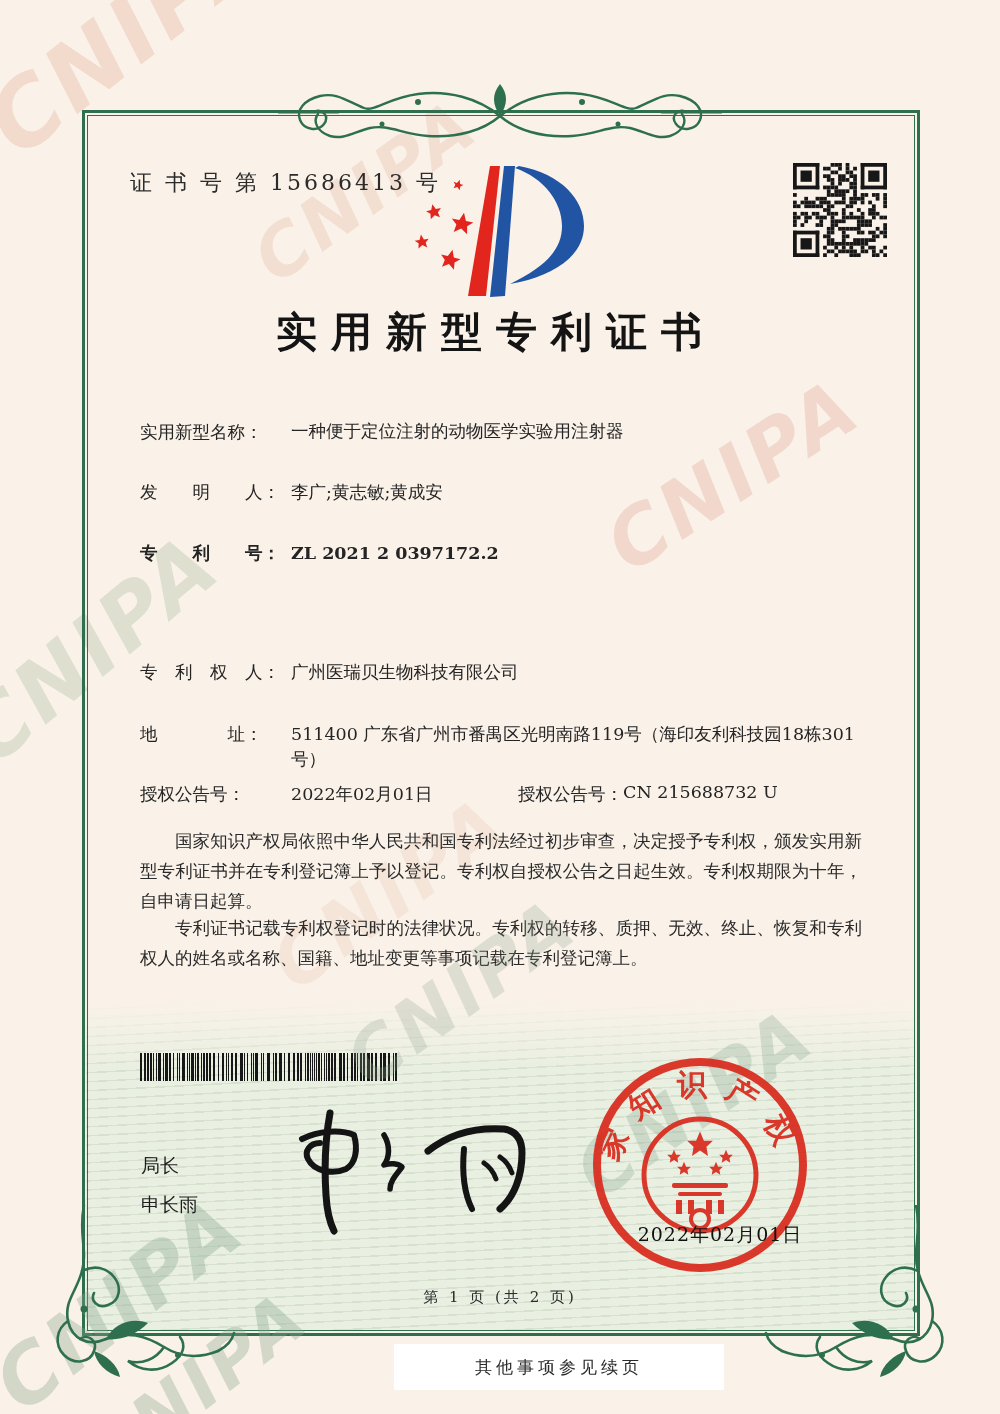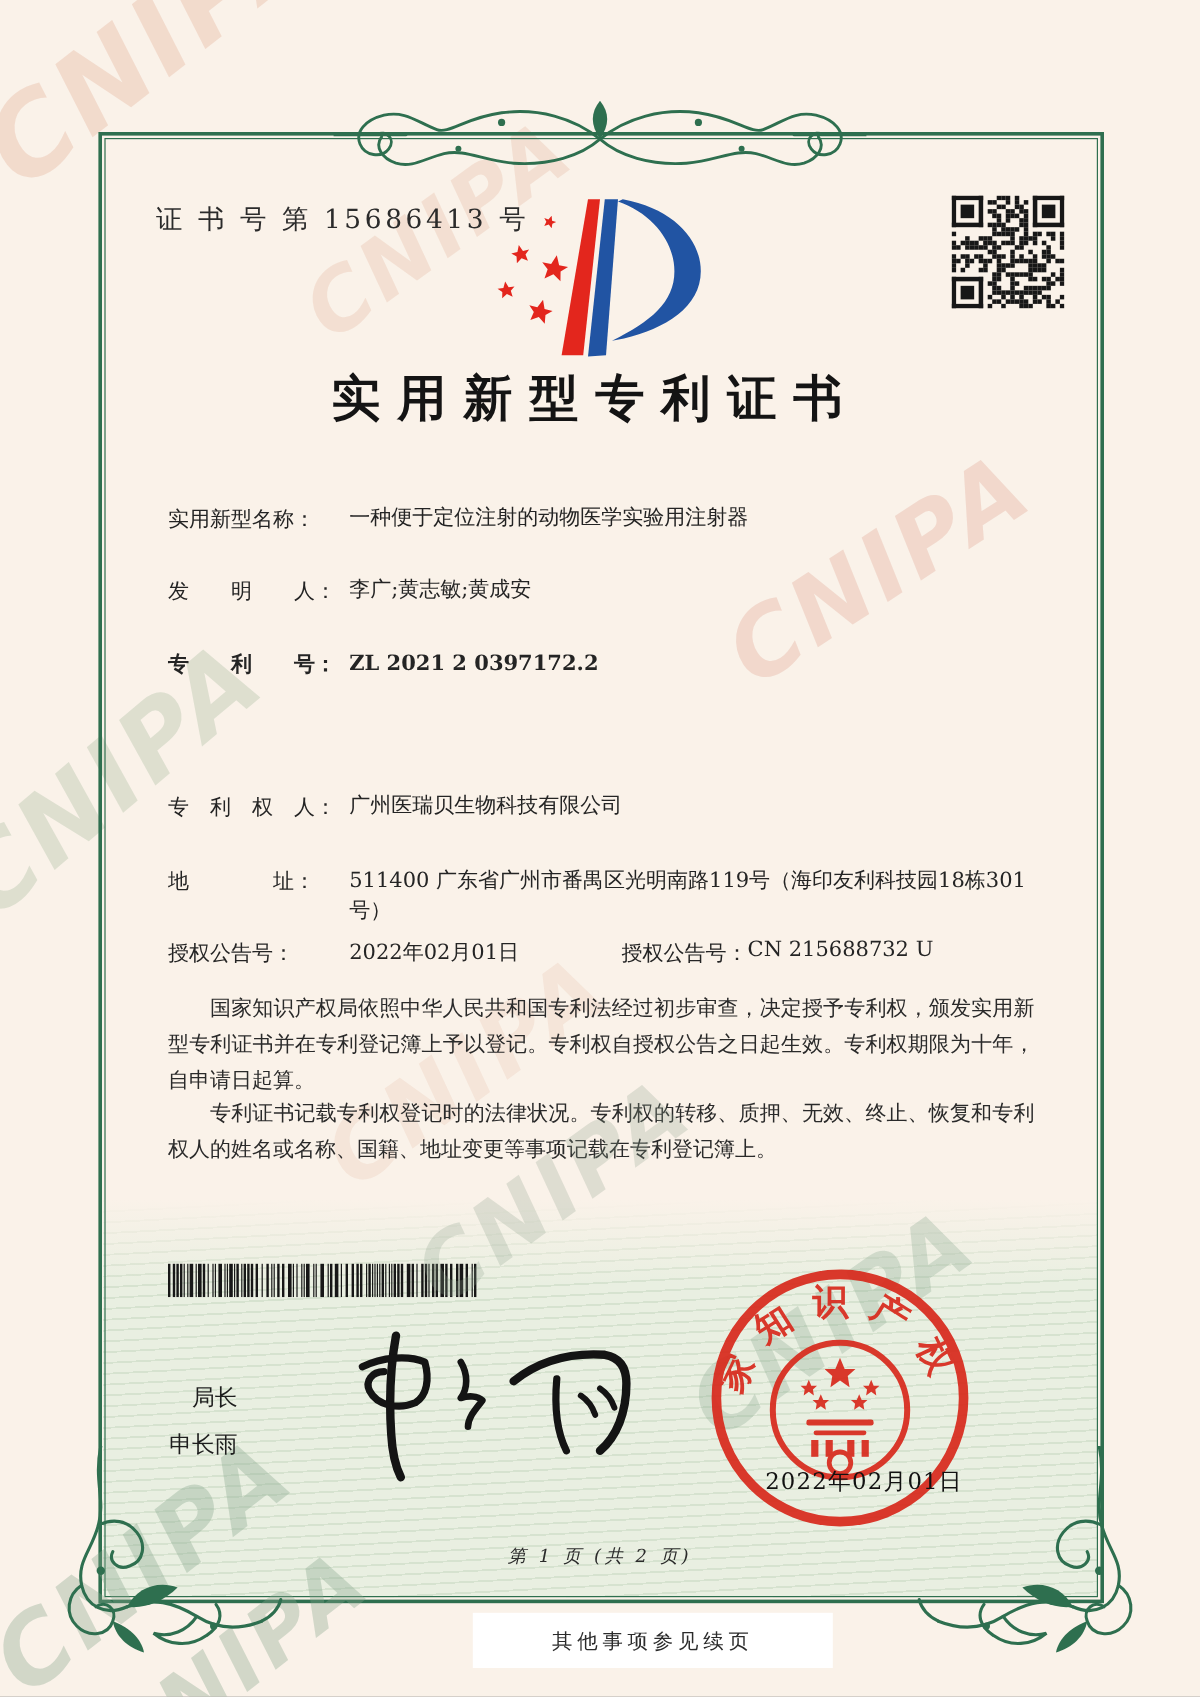--- a/index.html
+++ b/index.html
@@ -37,28 +37,28 @@
   .field .lbl{width:138px;flex:0 0 auto;white-space:nowrap;}
   .field .val{max-width:570px;line-height:25px;margin-left:13px;}
   .grant-right{position:absolute;left:518px;font-size:17.5px;color:#242424;display:flex;}
 
   
   .body-p{position:absolute;left:140px;width:722px;font-size:17.5px;line-height:30px;
       text-align:justify;text-indent:2em;color:#2a2a2a;}
 
   
   .barcode{position:absolute;left:140px;top:1053px;}
-  .officer{position:absolute;left:141px;top:1146px;font-size:19px;color:#1d1d1d;line-height:39px;text-align:right;}
+  .officer{position:absolute;left:141px;top:1146px;font-size:19px;color:#1d1d1d;line-height:39px;}
   .signature{position:absolute;left:278px;top:1105px;}
   .seal{position:absolute;left:588px;top:1053px;opacity:.92;}
   .seal-date{position:absolute;left:620px;top:1222px;width:200px;font-size:19px;
       letter-spacing:1px;color:#111;text-align:center;z-index:6;}
   .page-num{position:absolute;left:0;width:1000px;top:1288px;text-align:center;
-      font-size:15px;letter-spacing:3px;color:#2b2b2b;font-style:italic;}
-  .note-box{position:absolute;left:394px;top:1344px;width:300px;height:46px;background:#ffffff;
+      font-size:15px;letter-spacing:3px;color:#2b2b2b;}
+  .note-box{position:absolute;left:394px;top:1344px;width:330px;height:46px;background:#ffffff;
       display:flex;align-items:center;justify-content:center;}
   .note-box span{font-size:17px;letter-spacing:4px;color:#2b2b2b;}
 </style>
 </head>
 <body>
 
 <div class="page">
 
   <span class="wm" style="left:-35px;top:-20px;font-size:92px;color:rgba(224,166,140,.30);transform:rotate(-38deg);">CNIPA</span>
   <span class="wm" style="left:238px;top:150px;font-size:70px;color:rgba(228,176,152,.28);transform:rotate(-36deg);">CNIPA</span>
@@ -386,21 +386,21 @@
       <rect x="20" y="2" width="3" height="3" fill="#171717"></rect>
       <rect x="0" y="18" width="7" height="1" fill="#171717"></rect>
       <rect x="0" y="24" width="7" height="1" fill="#171717"></rect>
       <rect x="0" y="18" width="1" height="7" fill="#171717"></rect>
       <rect x="6" y="18" width="1" height="7" fill="#171717"></rect>
       <rect x="2" y="20" width="3" height="3" fill="#171717"></rect>
     </svg>
 
   <div class="title">实用新型专利证书</div>
 
-  <div class="field" style="top:420px;">
+  <div class="field" style="top:420px;font-family:Liberation Mono, monospace;">
     <span class="lbl">实用新型名称：</span>
     <span class="val">一种便于定位注射的动物医学实验用注射器</span>
   </div>
   <div class="field" style="top:480px;">
     <span class="lbl">发　　明　　人：</span>
     <span class="val">李广;黄志敏;黄成安</span>
   </div>
   <div class="field" style="top:541px;font-weight:bold;">
     <span class="lbl">专　　利　　号：</span>
     <span class="val">ZL 2021 2 0397172.2</span>

